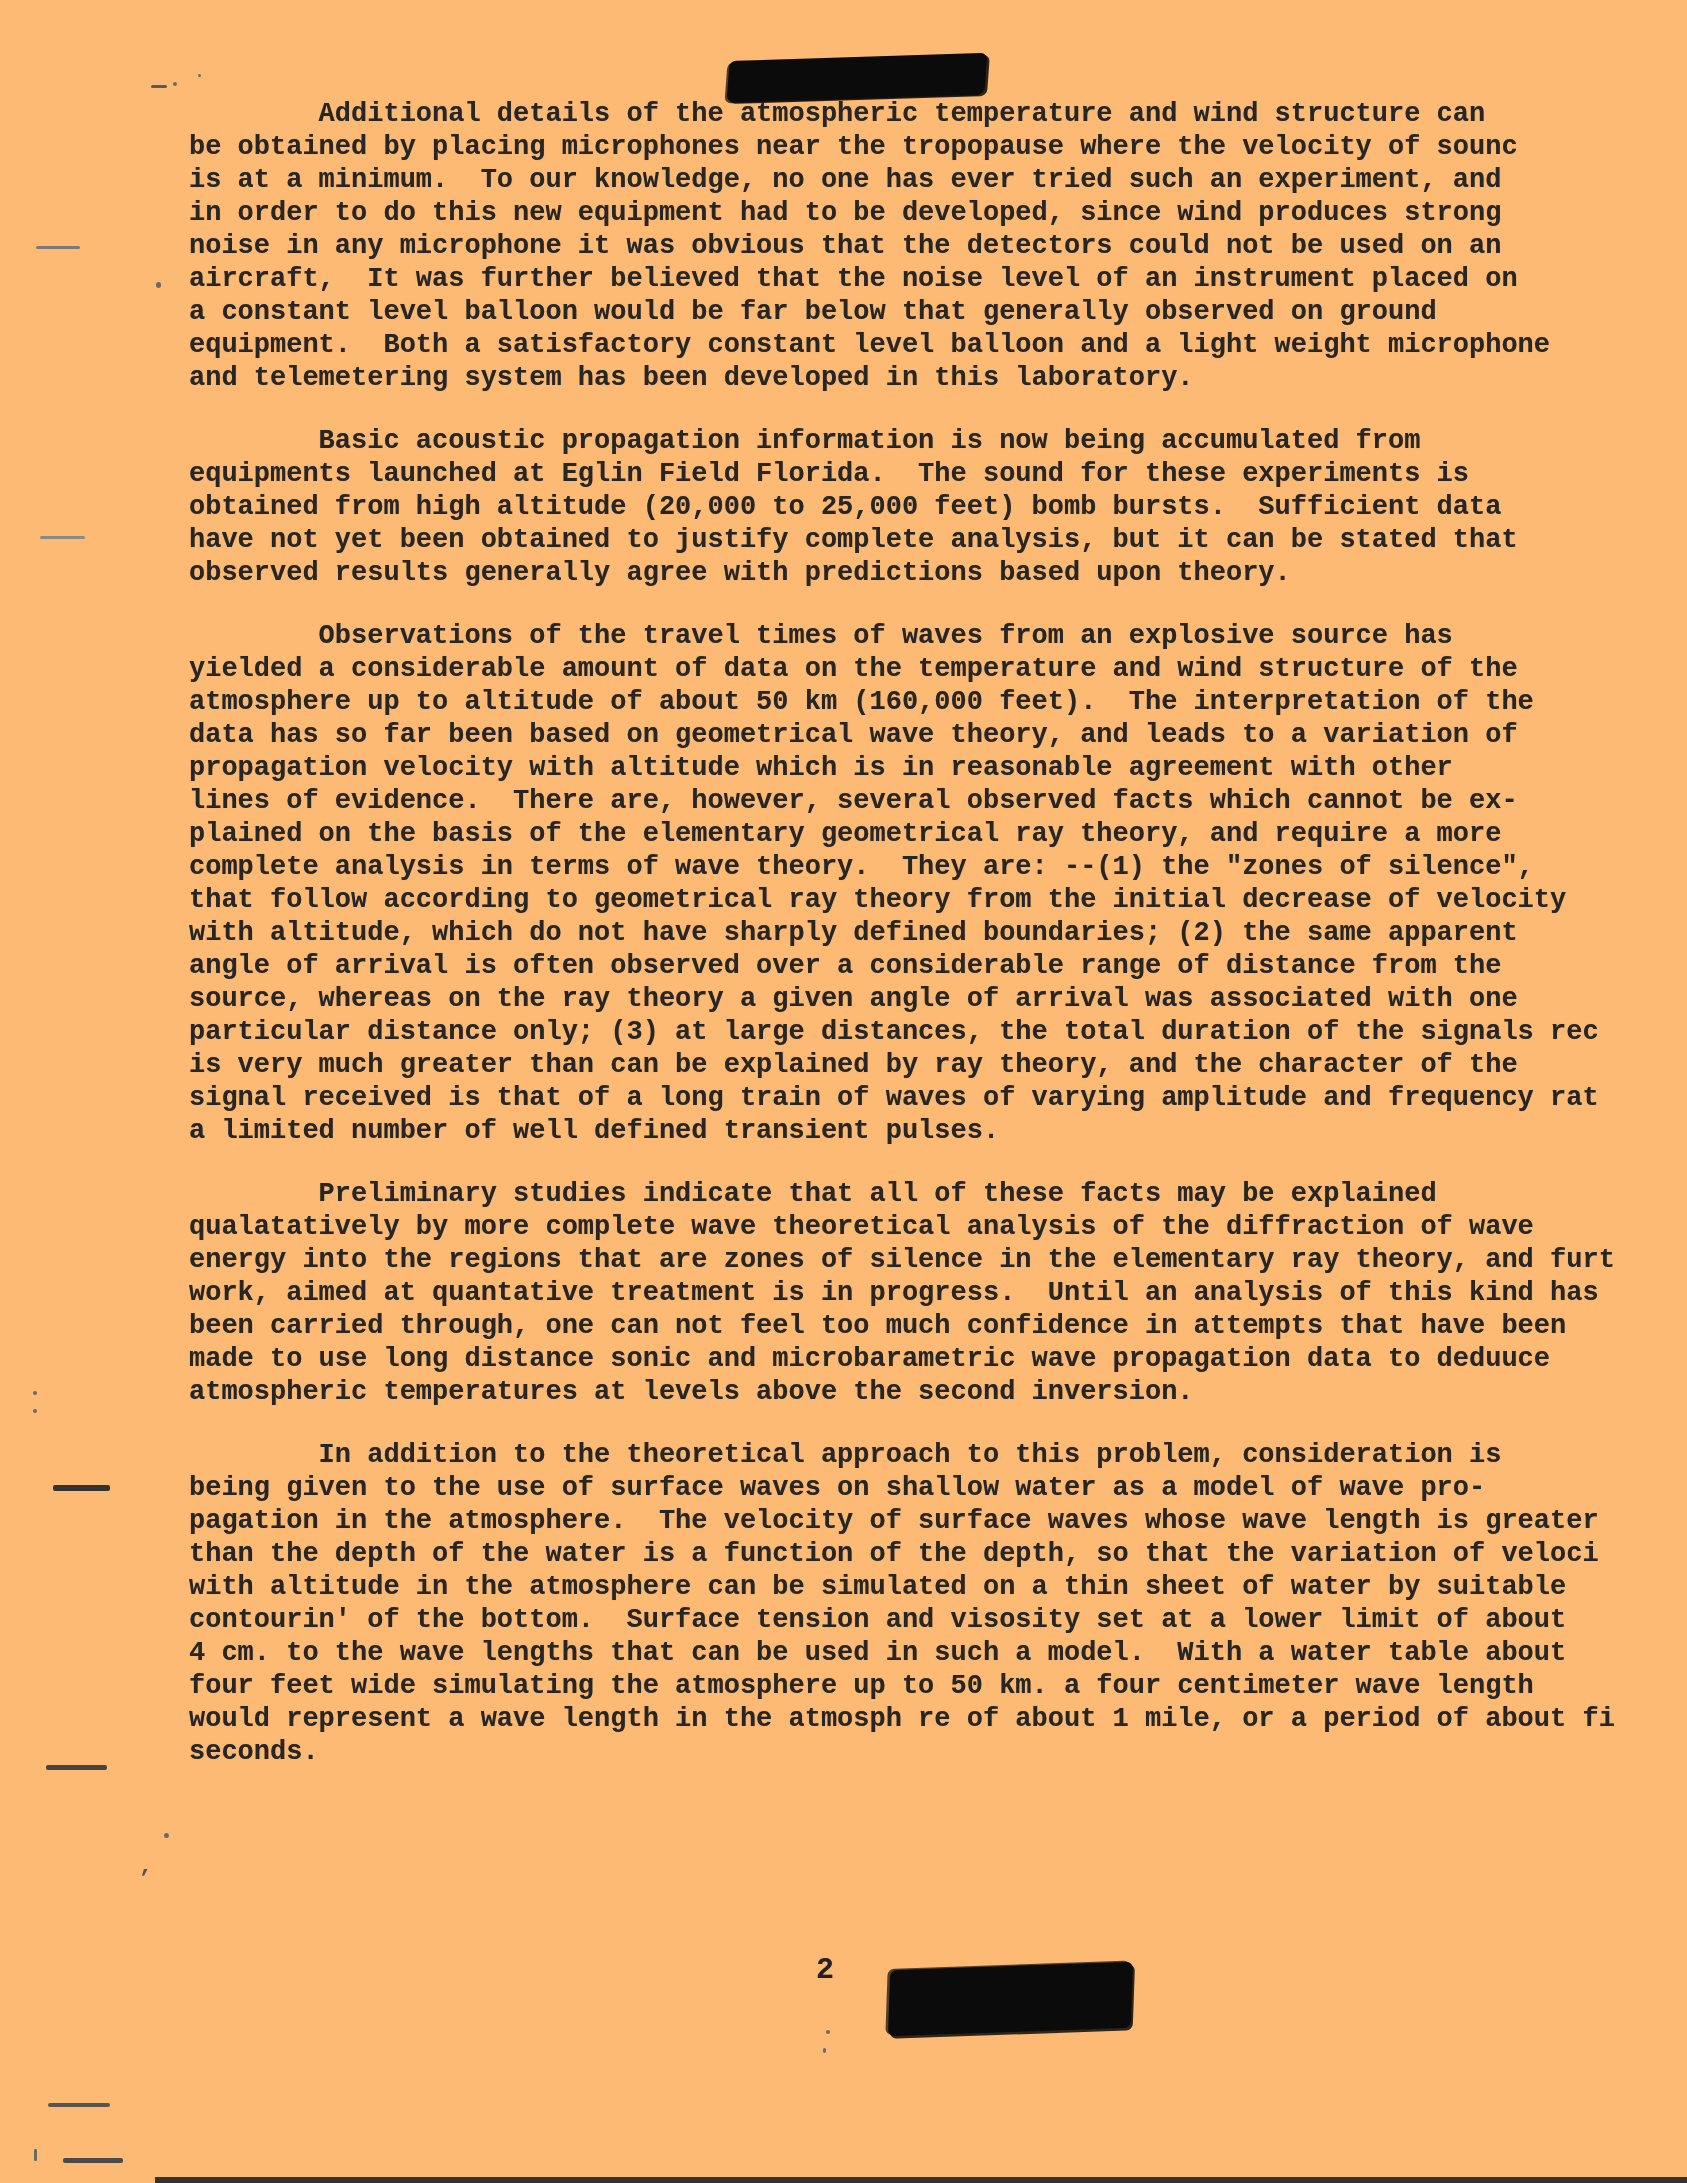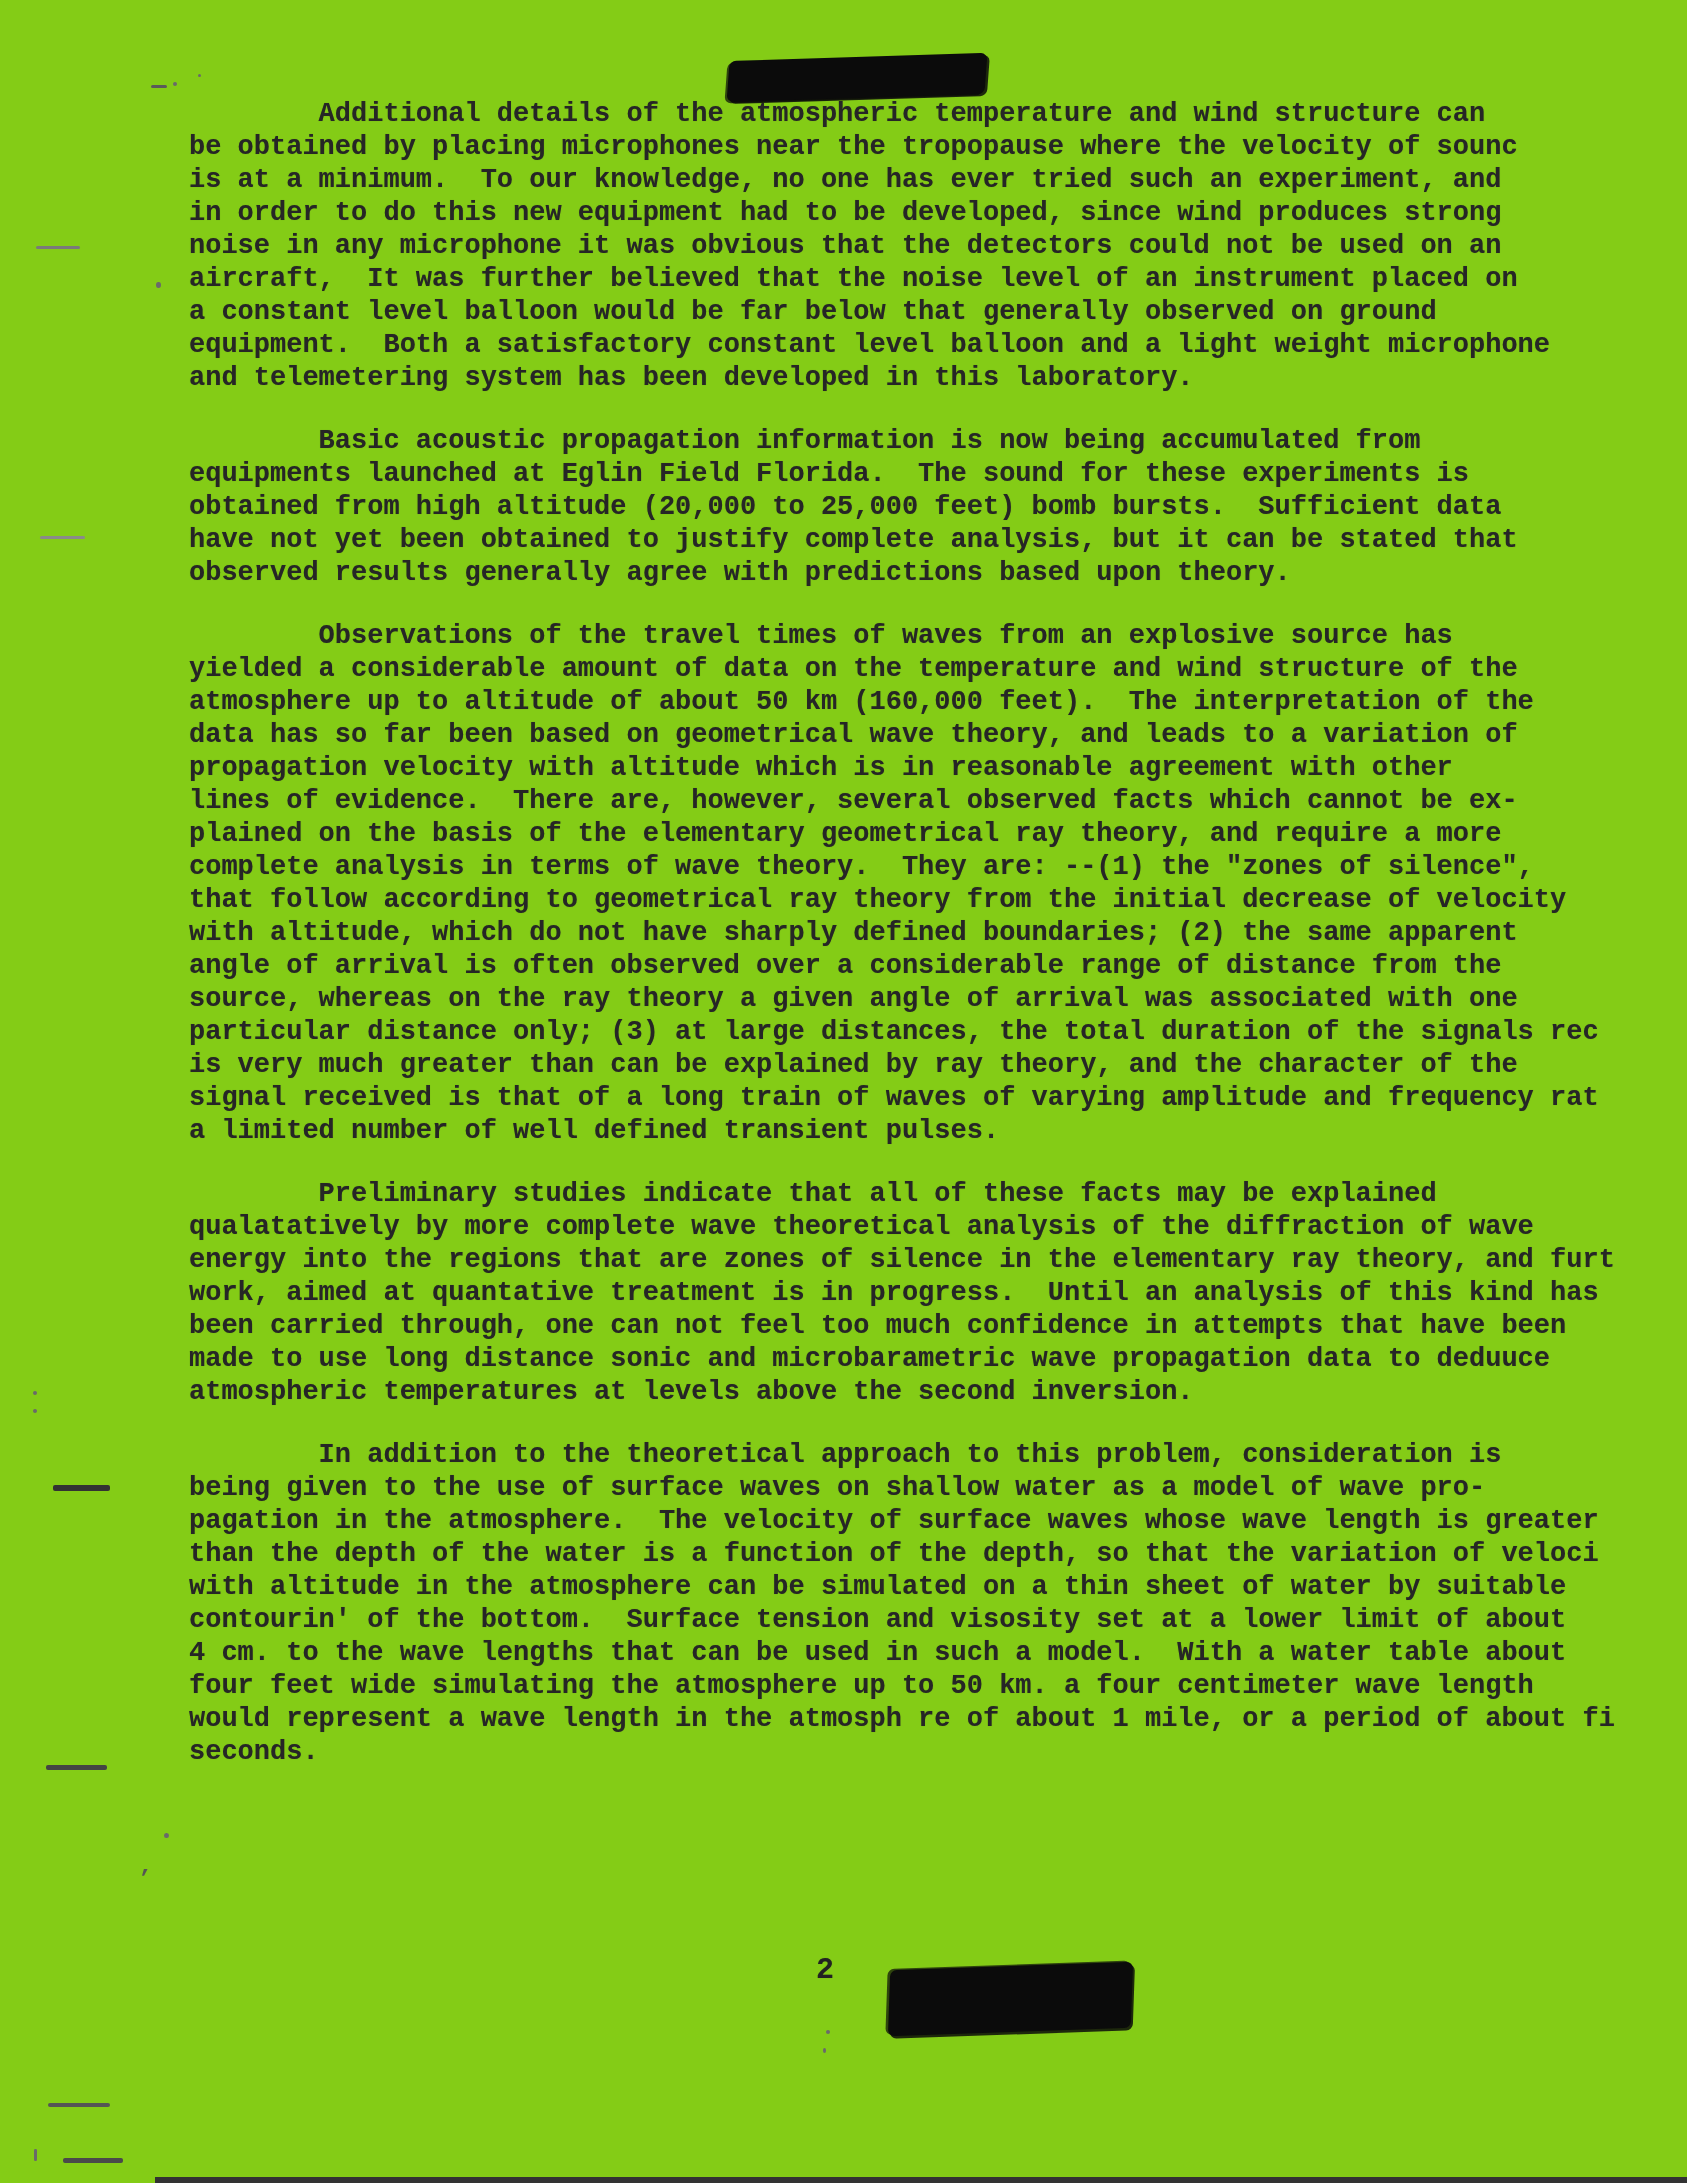--- a/index.html
+++ b/index.html
@@ -4,21 +4,21 @@
 <style>
   html, body {
     margin: 0;
     padding: 0;
     background: #e8e8e6;
   }
   .page {
     position: relative;
     width: 1687px;
     height: 2183px;
-    background: #84cc16;
+    background: #fdba74;
     overflow: hidden;
     font-family: "Liberation Mono", "DejaVu Sans Mono", monospace;
   }
   .text-body {
     position: absolute;
     left: 189px;
     top: 98px;
     width: 1469px;
     color: #262626;
     font-size: 27px;

